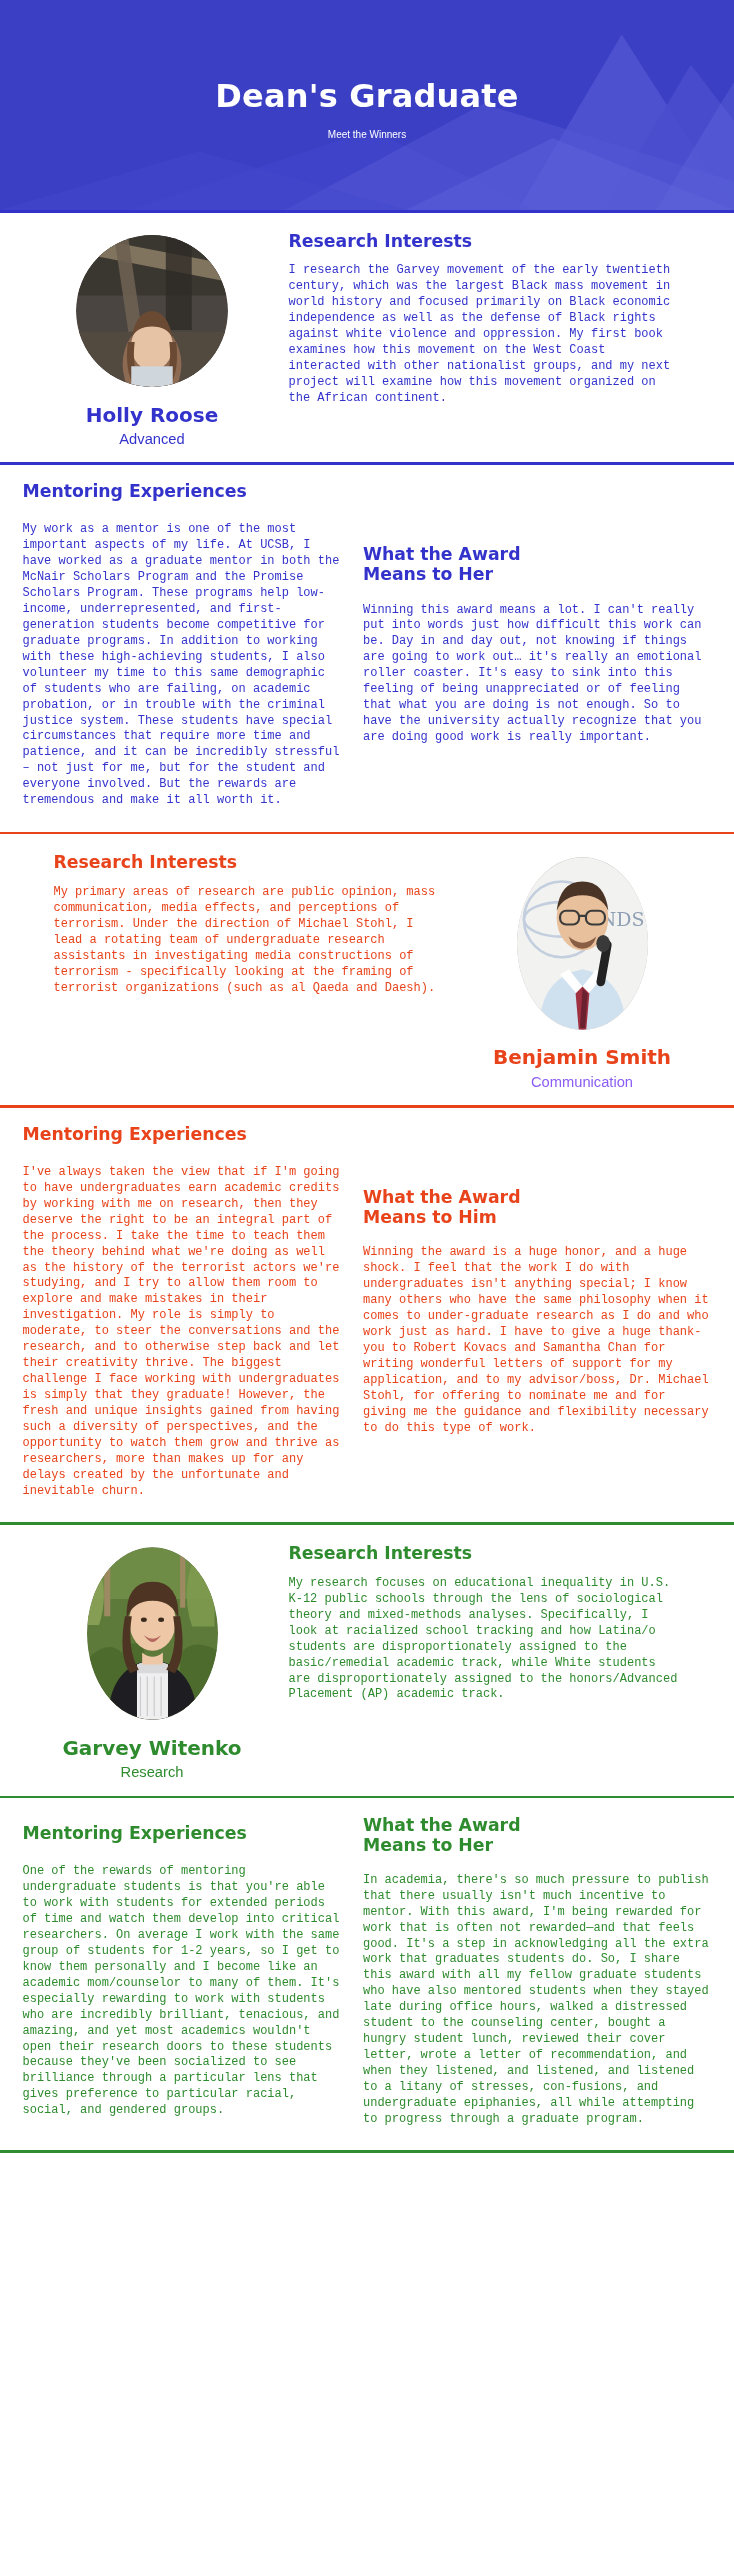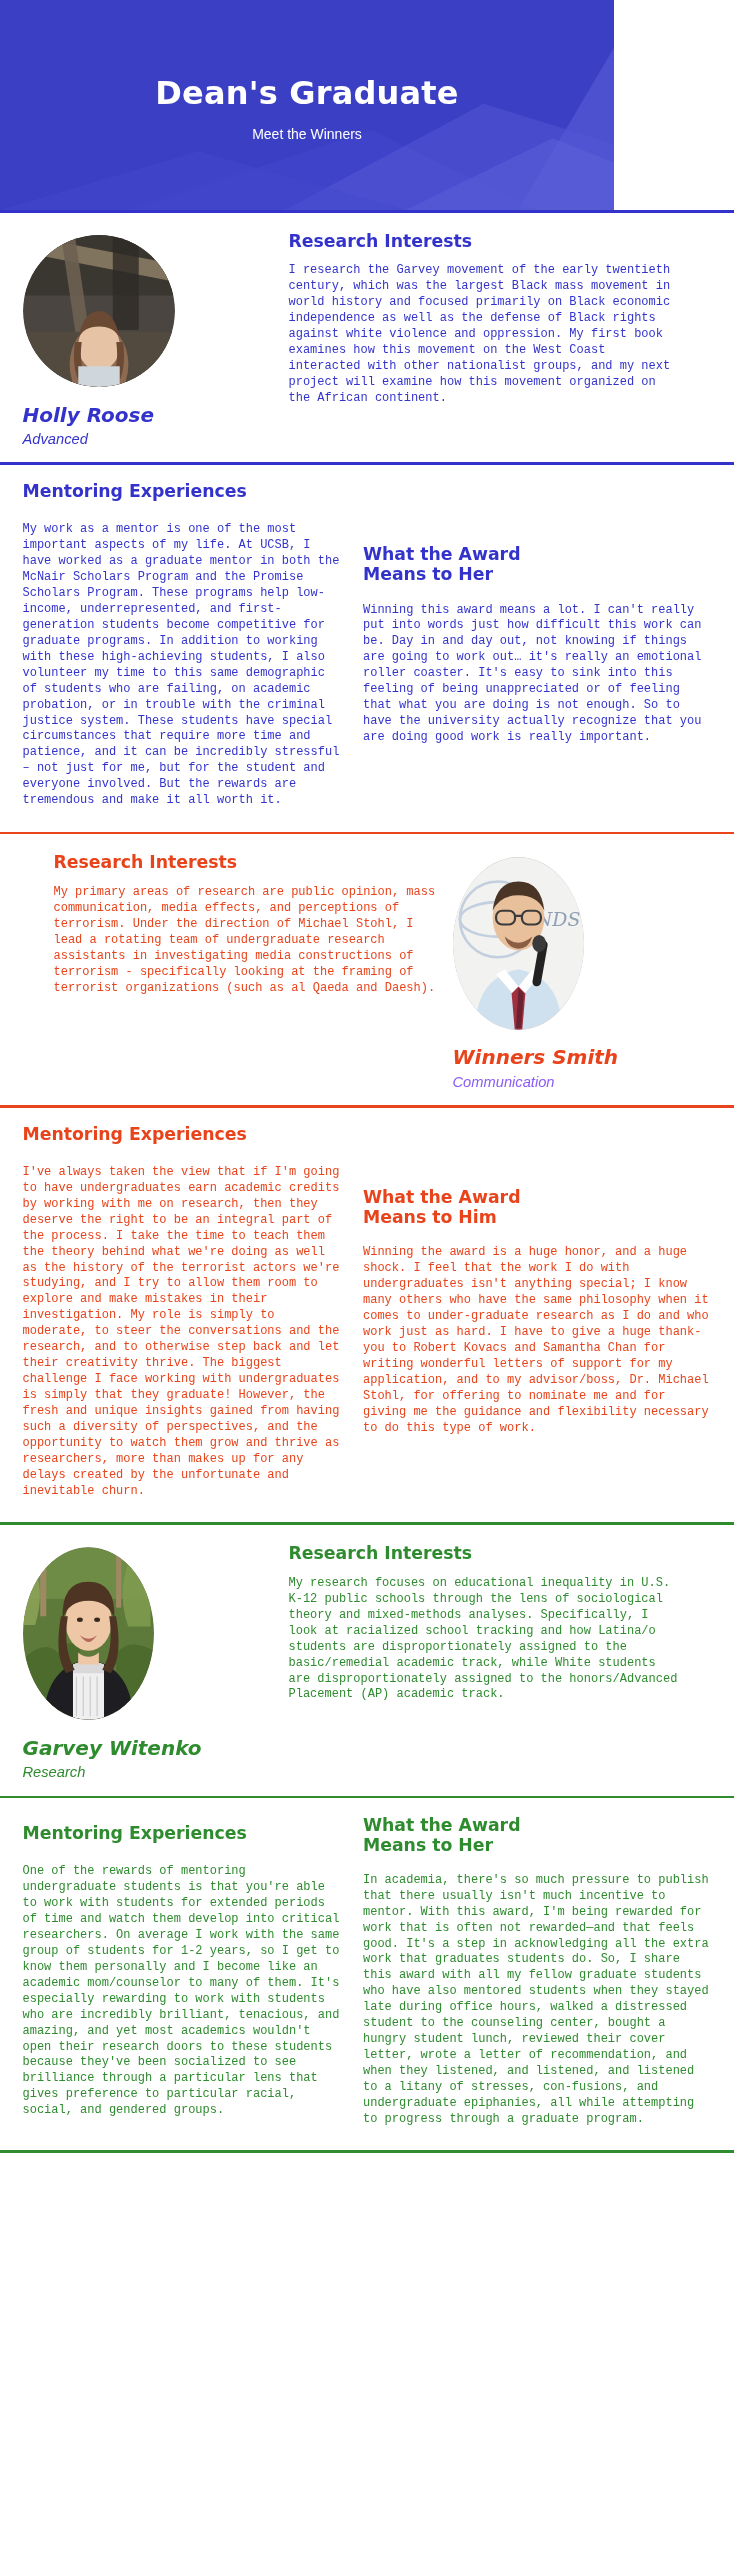--- a/index.html
+++ b/index.html
@@ -12,21 +12,21 @@
     width: 734px;
     min-height: 2576px;
     background: #ffffff;
     position: relative;
     overflow: hidden;
   }
 
   
   .banner {
     position: relative;
-    width: 614px;
+    width: 734px;
     height: 210px;
     background: #14532d;
     overflow: hidden;
   }
   .banner svg.deco {
     position: absolute;
     inset: 0;
     width: 734px;
     height: 210px;
     display: block;
@@ -46,21 +46,21 @@
     color: #ffffff;
     font-size: 32px;
     line-height: 1.12;
     font-weight: bold;
     letter-spacing: 0.2px;
     text-align: center;
     font-family: "DejaVu Sans", sans-serif;
   }
   .banner-sub {
     color: #ffffff;
-    font-size: 14px;
+    font-size: 10px;
     margin-top: 14px;
     text-align: center;
     font-family: "Liberation Sans", sans-serif;
   }
 
   
   .profile { position: relative; width: 734px; }
 
   .rule {
     width: 734px;
@@ -76,23 +76,22 @@
     gap: 0;
   }
   .top-block.photo-left  { flex-direction: row; }
   .top-block.photo-right { flex-direction: row-reverse; }
 
   .photo-col {
     width: 259px;
     flex: 0 0 259px;
     display: flex;
     flex-direction: column;
-    align-items: flex-start;
+    align-items: center;
     padding-top: 3.5px;
-    font-style: italic;
   }
   .avatar {
     width: 152px;
     height: 152px;
     border-radius: 50%;
     overflow: hidden;
     position: relative;
     background: #c9c9c9;
   }
   .avatar.oval {
@@ -252,21 +251,21 @@
               <path d="M46 62 q4 -34 30 -34 q26 0 30 34 q-8 -18 -30 -18 q-22 0 -30 18z" fill="#4a3425"></path>
               <rect x="50" y="62" width="22" height="16" rx="7" fill="none" stroke="#3b3b3b" stroke-width="2.5"></rect>
               <rect x="80" y="62" width="22" height="16" rx="7" fill="none" stroke="#3b3b3b" stroke-width="2.5"></rect>
               <line x1="72" y1="68" x2="80" y2="68" stroke="#3b3b3b" stroke-width="2.5"></line>
               <path d="M60 92 q16 14 32 0 q-4 14 -16 14 q-12 0 -16 -14z" fill="#8a5e44"></path>
               <rect x="96" y="96" width="10" height="54" rx="5" fill="#232323" transform="rotate(10 101 123)"></rect>
               <ellipse cx="100" cy="100" rx="8" ry="10" fill="#3a3a3a"></ellipse>
             </g>
           </svg>
         </div>
-        <div class="person-name" style="color:#e8431a">Winners Smith</div>
+        <div class="person-name" style="color:#e8431a">Benjamin Smith</div>
         <div class="person-dept" style="color:#8b5cf6">Communication</div>
       </div>
       <div class="ri-col">
         <div class="sec-head" style="color:#e8431a">Research Interests</div>
         <div class="sec-body" style="color:#e8431a">My primary areas of research are public opinion, mass communication, media effects, and perceptions of terrorism. Under the direction of Michael Stohl, I lead a rotating team of undergraduate research assistants in investigating media constructions of terrorism - specifically looking at the framing of terrorist organizations (such as al Qaeda and Daesh).</div>
       </div>
     </div>
 
     <hr class="rule" style="background:#e8431a">
 

